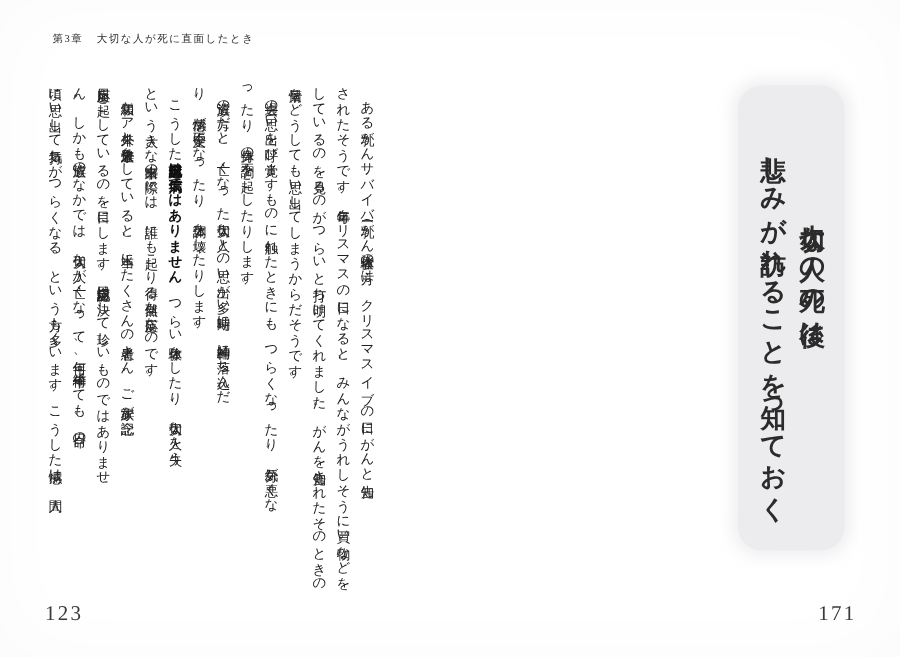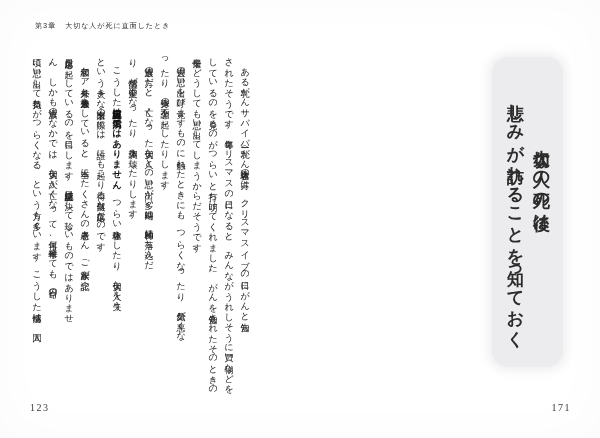--- a/index.html
+++ b/index.html
@@ -25,21 +25,20 @@
 
   
   .running-header {
     position: absolute;
     left: 35px;
     top: 21px;
     font-size: 7px;
     letter-spacing: 1px;
     color: #2b2b2b;
     white-space: nowrap;
-    font-family: Liberation Mono, monospace;
   }
   .running-header .chapter-label { margin-right: 9px; }
 
   
   .vtext {
     writing-mode: vertical-rl;
     text-orientation: mixed;
     -webkit-writing-mode: vertical-rl;
   }
 
@@ -84,21 +83,21 @@
     font-weight: 600;
     color: #2b2b2b;
   }
   .h-line { }
   .h-line1 { text-indent: 45px; }
 
   
   .page-number {
     position: absolute;
     top: 402px;
-    font-size: 10px;
+    font-size: 14px;
     letter-spacing: 1.5px;
     color: #3a3a3a;
   }
   .page-number-left  { left: 30px; }
   .page-number-right { right: 29px; }
 </style>
 </head>
 <body>
 
 <div class="spread">

